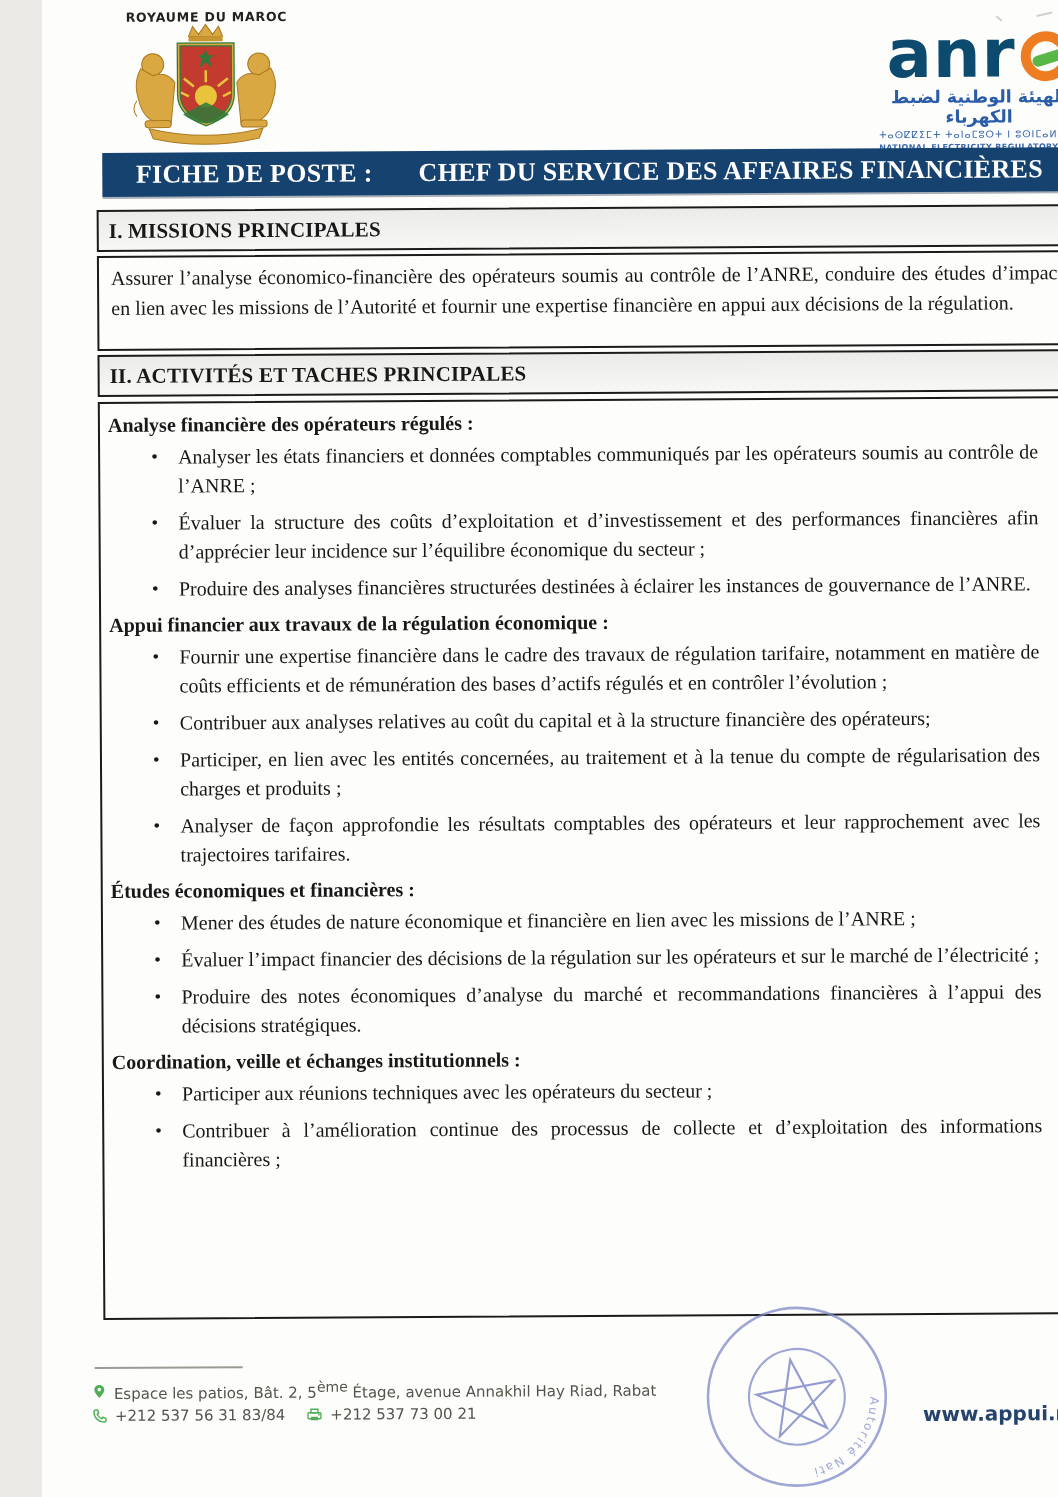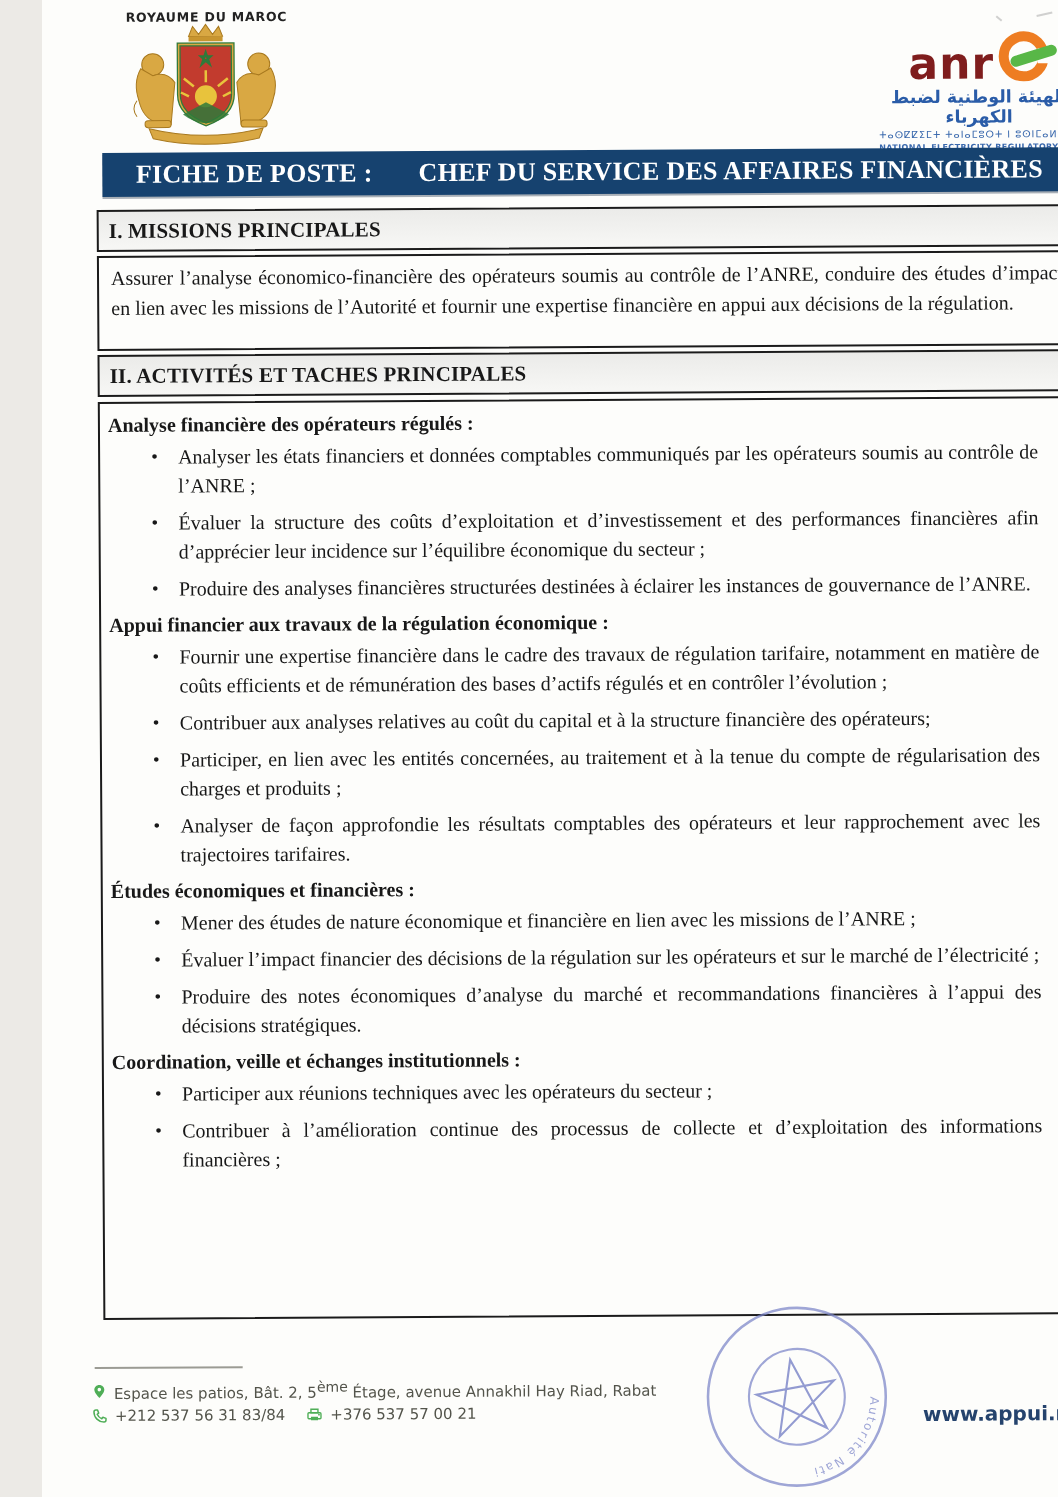--- a/index.html
+++ b/index.html
@@ -13,21 +13,21 @@
   .kingdom {
     position:absolute; left:78px; top:7px; width:180px; text-align:center;
     font-family:"DejaVu Sans", sans-serif; font-weight:bold; font-size:12.5px;
     letter-spacing:0.8px; color:#222;
   }
   .arms { position:absolute; left:92px; top:20px; }
 
   .logo { position:absolute; left:840px; top:26px; width:200px; text-align:center;
           font-family:"DejaVu Sans", sans-serif; }
   .logo-word { display:flex; align-items:flex-end; justify-content:center; height:58px; }
-  .logo-anr { font-size:44px; font-weight:bold; color:#7f1d1d; letter-spacing:1px; line-height:0.82; }
+  .logo-anr { font-size:67px; font-weight:bold; color:#0c4a6e; letter-spacing:1px; line-height:0.82; }
   .e-glyph { position:relative; width:50px; height:50px; margin-left:5px; }
   .e-ring { position:absolute; inset:0; border:10px solid #ee7d22; border-radius:50%; }
   .e-gap  { position:absolute; right:-4px; top:17px; width:15px; height:15px; background:#fdfdfb; }
   .e-bar  { position:absolute; left:11px; top:19px; width:48px; height:11px; background:#58b747;
             border-radius:6px; transform:rotate(-17deg); }
   .logo-ar { margin-top:5px; font-size:17.5px; font-weight:bold; color:#2a5ca8; direction:rtl; }
   .logo-tf { margin-top:2px; font-size:9.5px; color:#3a69ad; letter-spacing:1px; white-space:nowrap; }
   .logo-en { margin-top:3px; font-size:8px; font-weight:bold; color:#3a69ad;
              letter-spacing:0.4px; white-space:nowrap; }
 
@@ -242,21 +242,21 @@
       </span>
       <span>+212 537 56 31 83/84</span>
       <span class="f-ico fax-gap">
         <svg width="15" height="14" viewBox="0 0 15 14">
             <rect x="1" y="5" width="13" height="6" rx="1" fill="none" stroke="#4fae57" stroke-width="1.4"></rect>
             <rect x="4" y="1.5" width="7" height="3.5" fill="none" stroke="#4fae57" stroke-width="1.4"></rect>
             <rect x="4" y="9" width="7" height="3.5" fill="#4fae57"></rect>
             <circle cx="12" cy="7" r="0.9" fill="#4fae57"></circle>
           </svg>
       </span>
-      <span>+376 537 57 00 21</span>
+      <span>+212 537 73 00 21</span>
     </div>
 
     <div class="website">
       <span>www.appui.ma</span>
       <span class="f-ico">
         <svg width="30" height="28" viewBox="0 0 30 28">
           <g stroke="#5fbf63" stroke-width="1.8" fill="none" stroke-linecap="round">
             <line x1="6" y1="3" x2="9" y2="7"></line>
               <line x1="2" y1="9" x2="7" y2="11"></line>
               <line x1="12" y1="1" x2="12" y2="6"></line>

